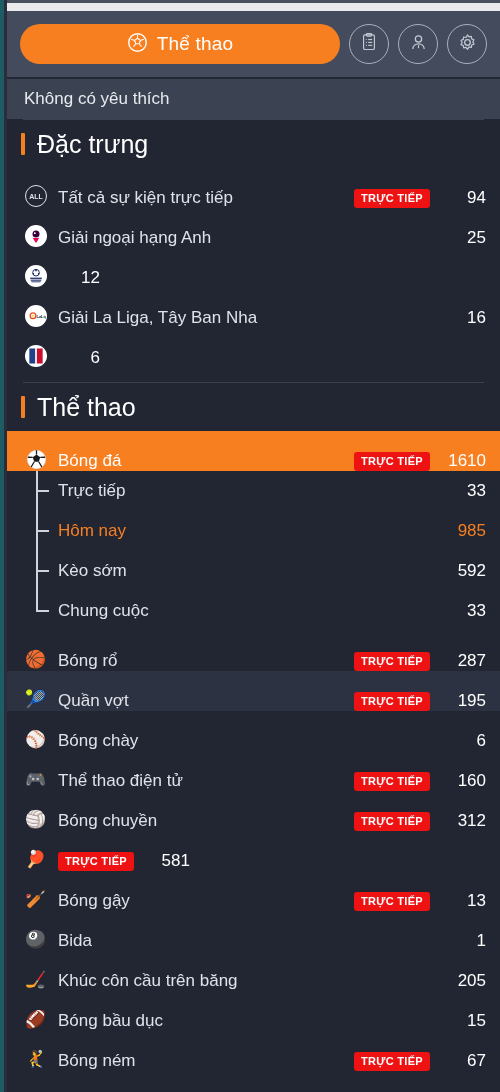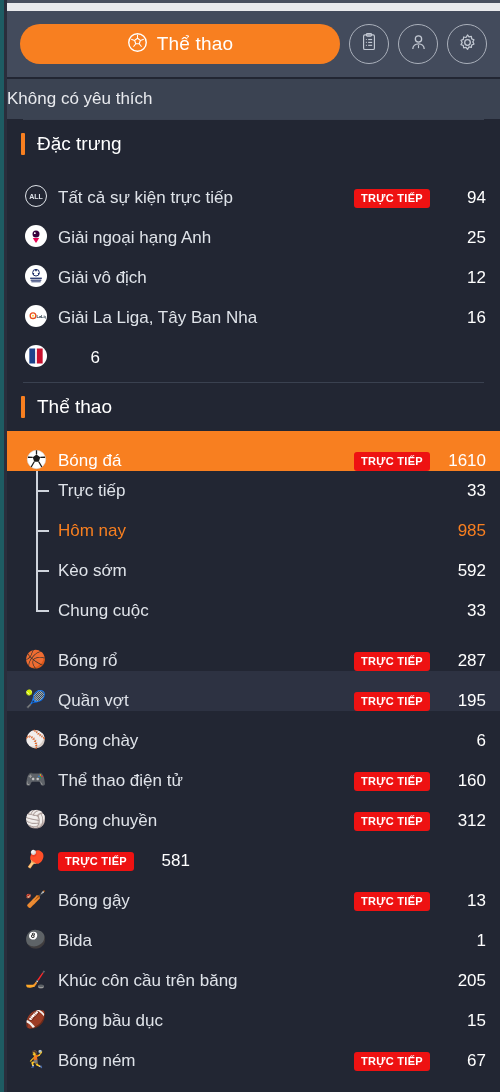--- a/index.html
+++ b/index.html
@@ -62,20 +62,21 @@
     display: flex; align-items: center; justify-content: center;
     cursor: pointer;
   }
 
   
   .favorites {
     position: absolute; top: 79px; left: 7px;
     width: 493px; height: 40px;
     background: #3b4352;
     display: flex; align-items: center;
+    padding-left: 17px;
   }
   .favorites span { color: #e8eaee; font-size: 17px; }
 
   
   .body {
     position: absolute; top: 119px; left: 7px;
     width: 493px; height: 973px;
     background: #222633;
   }
 
@@ -86,21 +87,21 @@
 
   .section-head {
     display: flex; align-items: center;
     height: 48px;
     padding-left: 14px;
     gap: 12px;
   }
   .section-bar {
     width: 4px; height: 22px; background: #f87f20; border-radius: 1px;
   }
-  .section-title { color: #ffffff; font-size: 19px; }
+  .section-title { color: #ffffff; font-size: 25px; }
 
   
   .row {
     display: flex; align-items: flex-end;
     height: 40px;
     padding: 0 14px 0 17px;
     cursor: pointer;
     position: relative;
   }
   .row .ic {
@@ -278,21 +279,20 @@
             <circle cx="12" cy="8" r="4" fill="none" stroke="#0b1c5c" stroke-width="1.1"></circle>
             <circle cx="12" cy="5.3" r="1" fill="#0b1c5c"></circle>
             <circle cx="8.9" cy="9.4" r="1" fill="#0b1c5c"></circle>
             <circle cx="15.1" cy="9.4" r="1" fill="#0b1c5c"></circle>
             <rect x="5" y="14" width="14" height="1.4" fill="#0b1c5c"></rect>
             <rect x="5.6" y="16.4" width="12.8" height="1.2" fill="#0b1c5c"></rect>
             <rect x="6.4" y="18.5" width="11.2" height="1" fill="#0b1c5c"></rect>
           </svg>
         </span>
       </span>
-      <span class="name">Giải vô địch</span>
       <span class="count">12</span>
     </div>
 
     <div class="row">
       <span class="ic">
         <span class="league-ic ic-laliga">
           <svg width="20" height="20" viewBox="0 0 24 24">
             <circle cx="12" cy="12" r="11" fill="#ffffff"></circle>
             <circle cx="8.4" cy="11.6" r="3.4" fill="none" stroke="#e94e1b" stroke-width="1.6"></circle>
             <circle cx="8.4" cy="11.6" r="1" fill="#ffc700"></circle>

